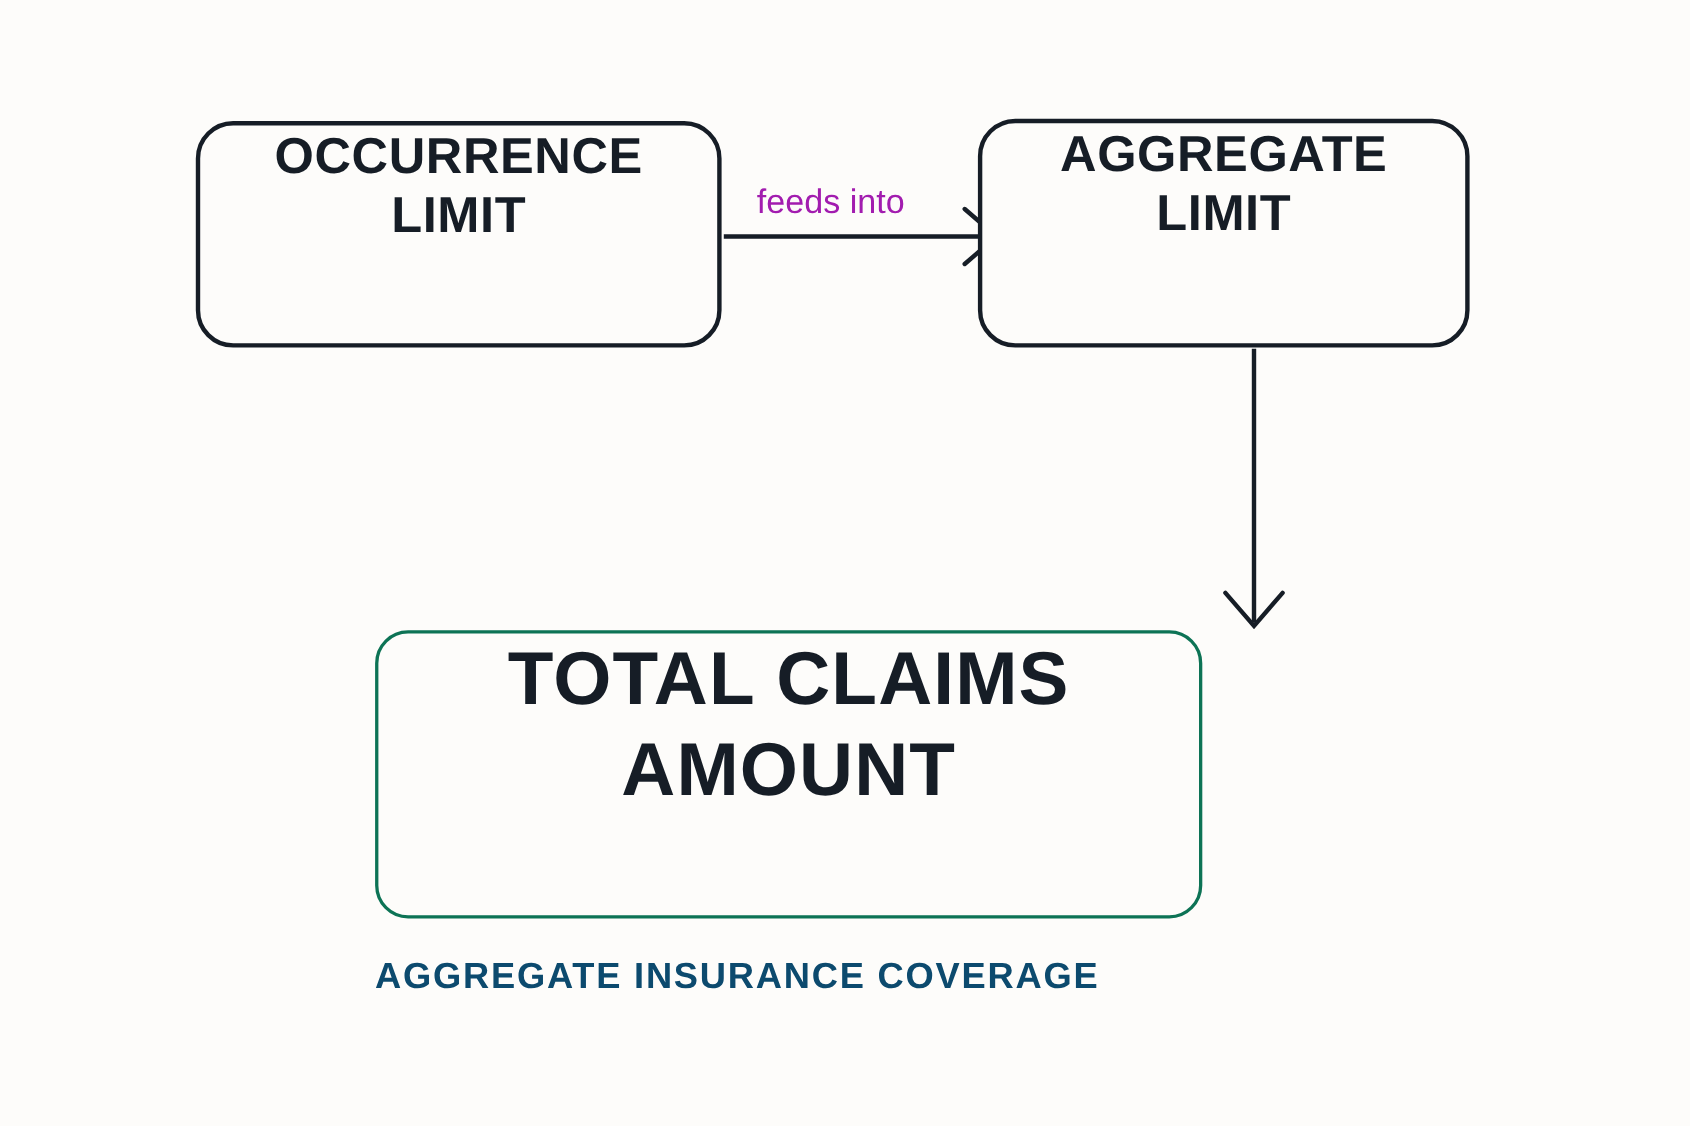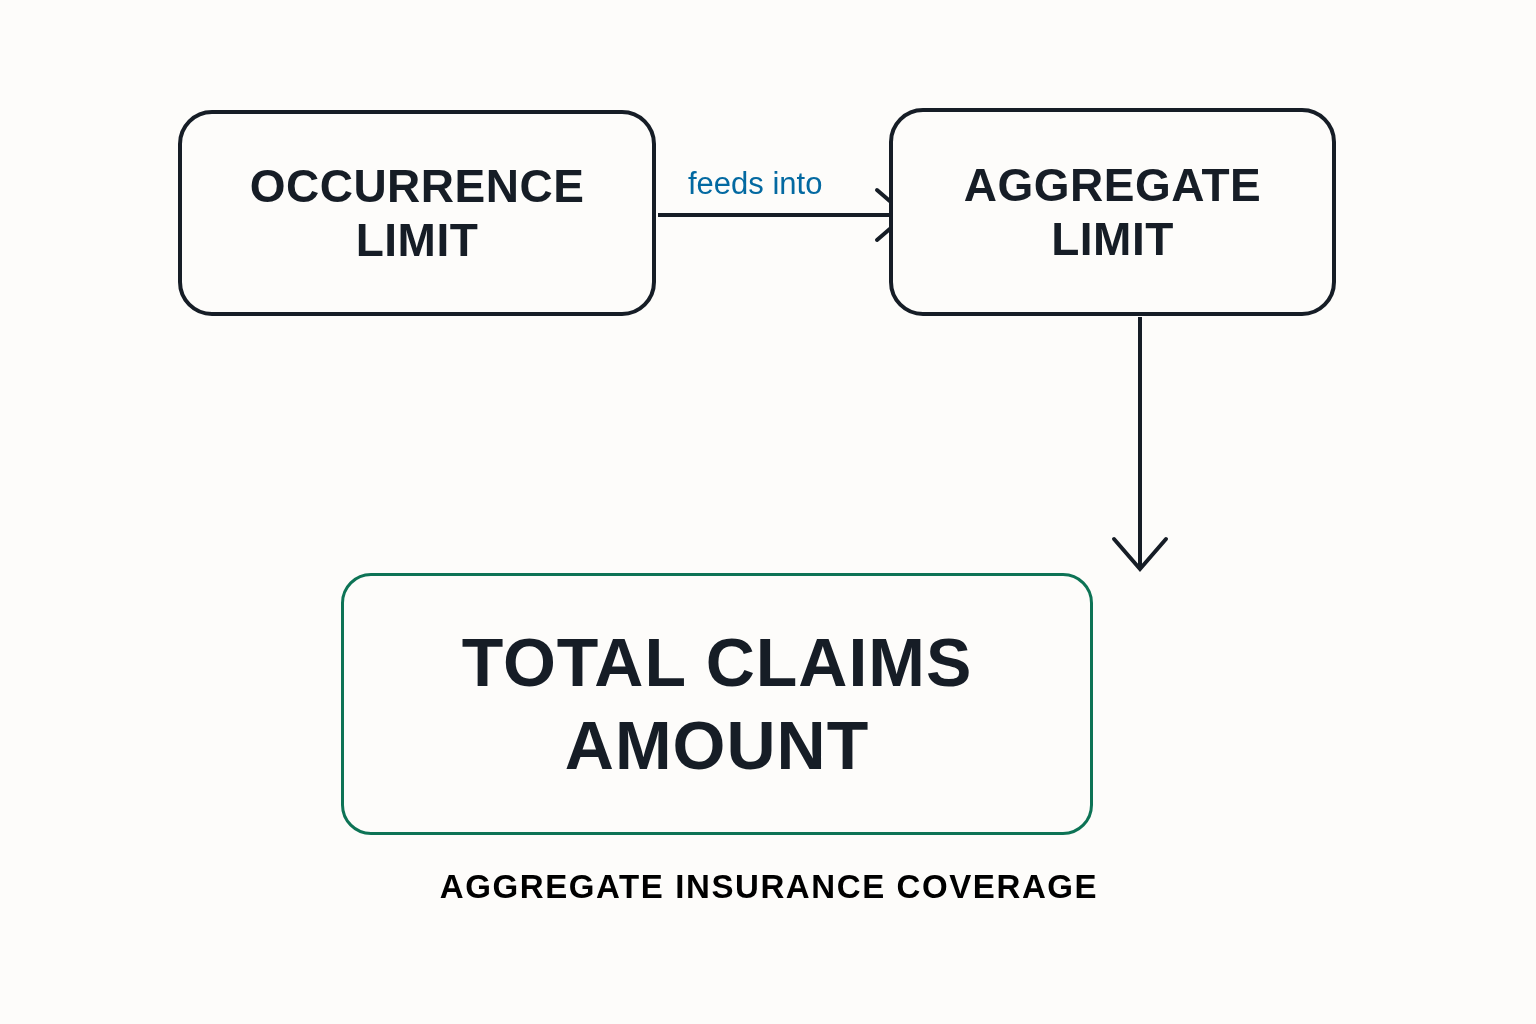--- a/index.html
+++ b/index.html
@@ -19,21 +19,20 @@
     width: 1536px;
     height: 1024px;
     background: #fdfcfa;
   }
 
   
   .node {
     position: absolute;
     box-sizing: border-box;
     display: flex;
-    align-items: center;
     justify-content: center;
     text-align: center;
     background: #fdfcfa;
   }
   .node-dark {
     border: 4px solid #161d26;
     border-radius: 34px;
   }
   .node-green {
     border: 3px solid #0d7355;
@@ -78,41 +77,40 @@
     letter-spacing: 1px;
     line-height: 1.22;
   }
 
   
   #coverage-caption {
     position: absolute;
     left: 341px;
     top: 868px;
     width: 856px;
-    text-align: center;
-    color: #000000;
+    color: #0c4a6e;
     font-size: 33px;
     font-weight: 700;
     letter-spacing: 1.6px;
   }
 
   
   #connectors {
     position: absolute;
     left: 0;
     top: 0;
     width: 1536px;
     height: 1024px;
     pointer-events: none;
   }
 
   
   .edge-label {
     position: absolute;
-    color: #0369a1;
+    color: #a21caf;
     font-size: 31px;
     line-height: 1.22;
     white-space: pre-line;
   }
   #edge-label-feeds-into {
     left: 688px;
     top: 165px;
     width: 200px;
     text-align: left;
   }

